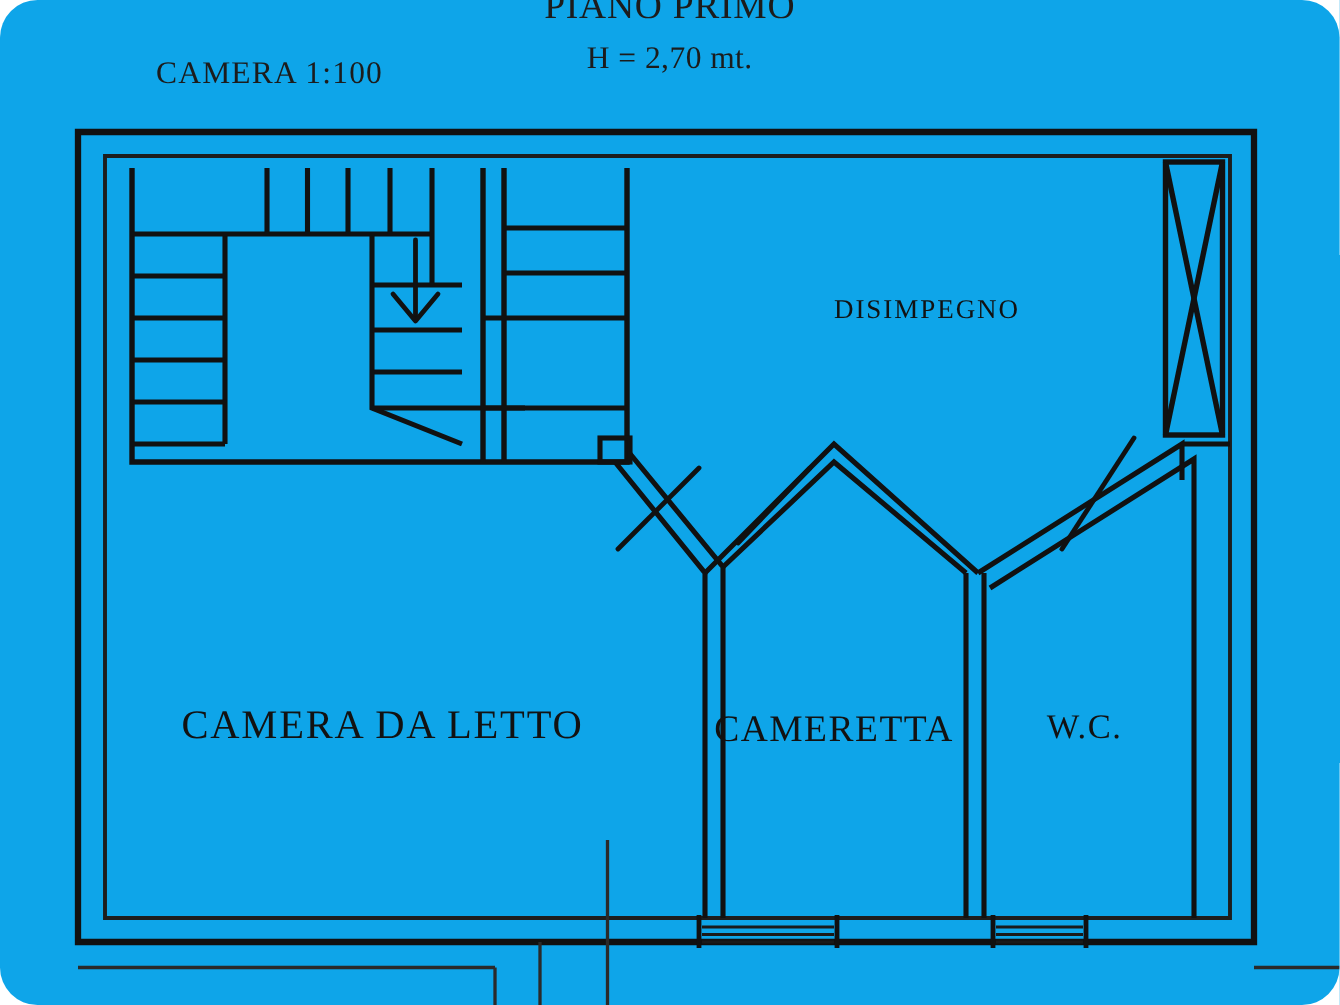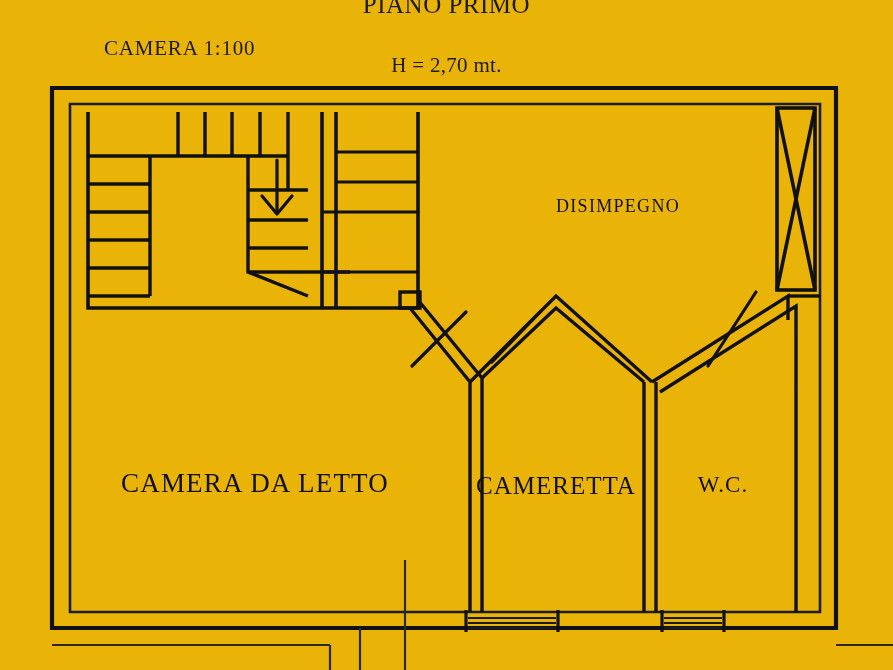--- a/index.html
+++ b/index.html
@@ -11,21 +11,22 @@
     width: 893px;
     height: 670px;
     overflow: hidden;
     font-family: "Liberation Serif", serif;
     color: #1a1a1a;
   }
   #plan-root {
     position: relative;
     width: 893px;
     height: 670px;
-    background: #eab308;
+    background: #0ea5e9;
+    border-radius: 25px;
   }
   .hdr {
     position: absolute;
     white-space: nowrap;
     font-family: "Liberation Serif", serif;
     color: #1c1c1c;
   }
   #title-piano {
     left: 0;
     top: -9px;
@@ -35,21 +36,20 @@
     letter-spacing: 0.5px;
     font-weight: 400;
   }
   #title-height {
     left: 0;
     top: 26px;
     width: 893px;
     text-align: center;
     font-size: 21px;
     letter-spacing: 0.3px;
-    margin-top: 27px;
   }
   #title-scala {
     left: 104px;
     top: 36px;
     font-size: 21px;
     letter-spacing: 0.8px;
   }
   #plan-svg {
     position: absolute;
     left: 0;

